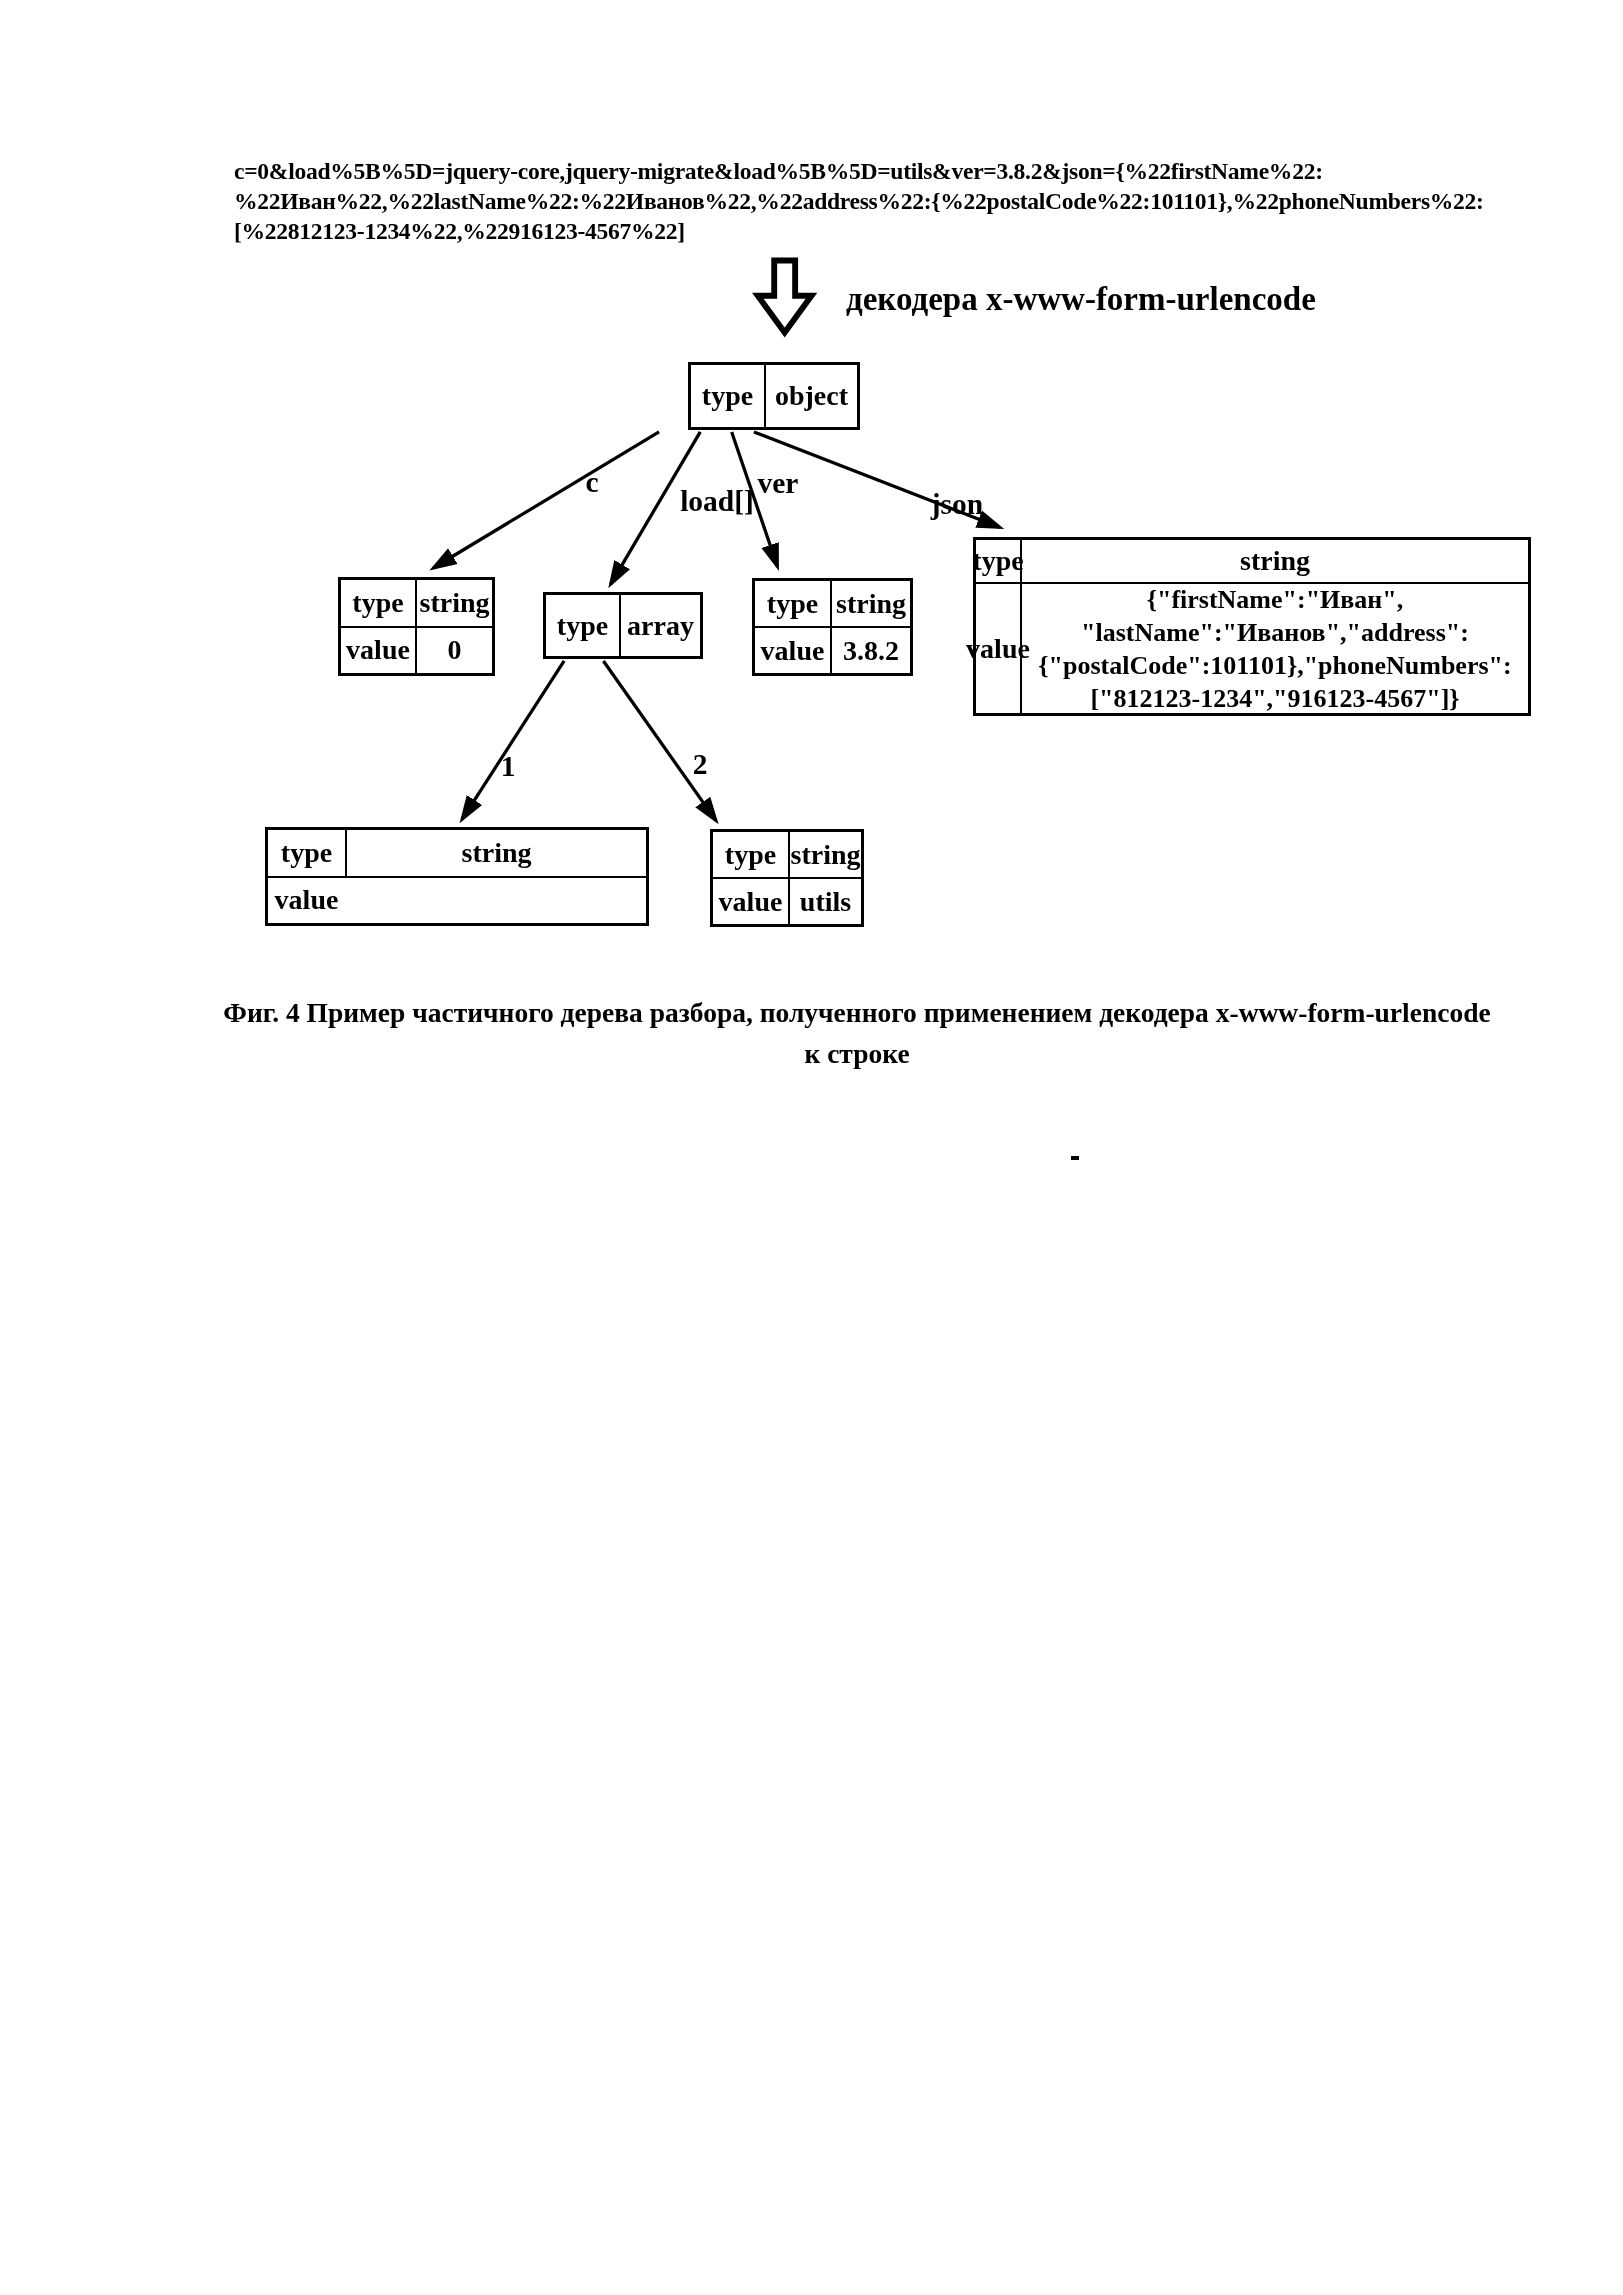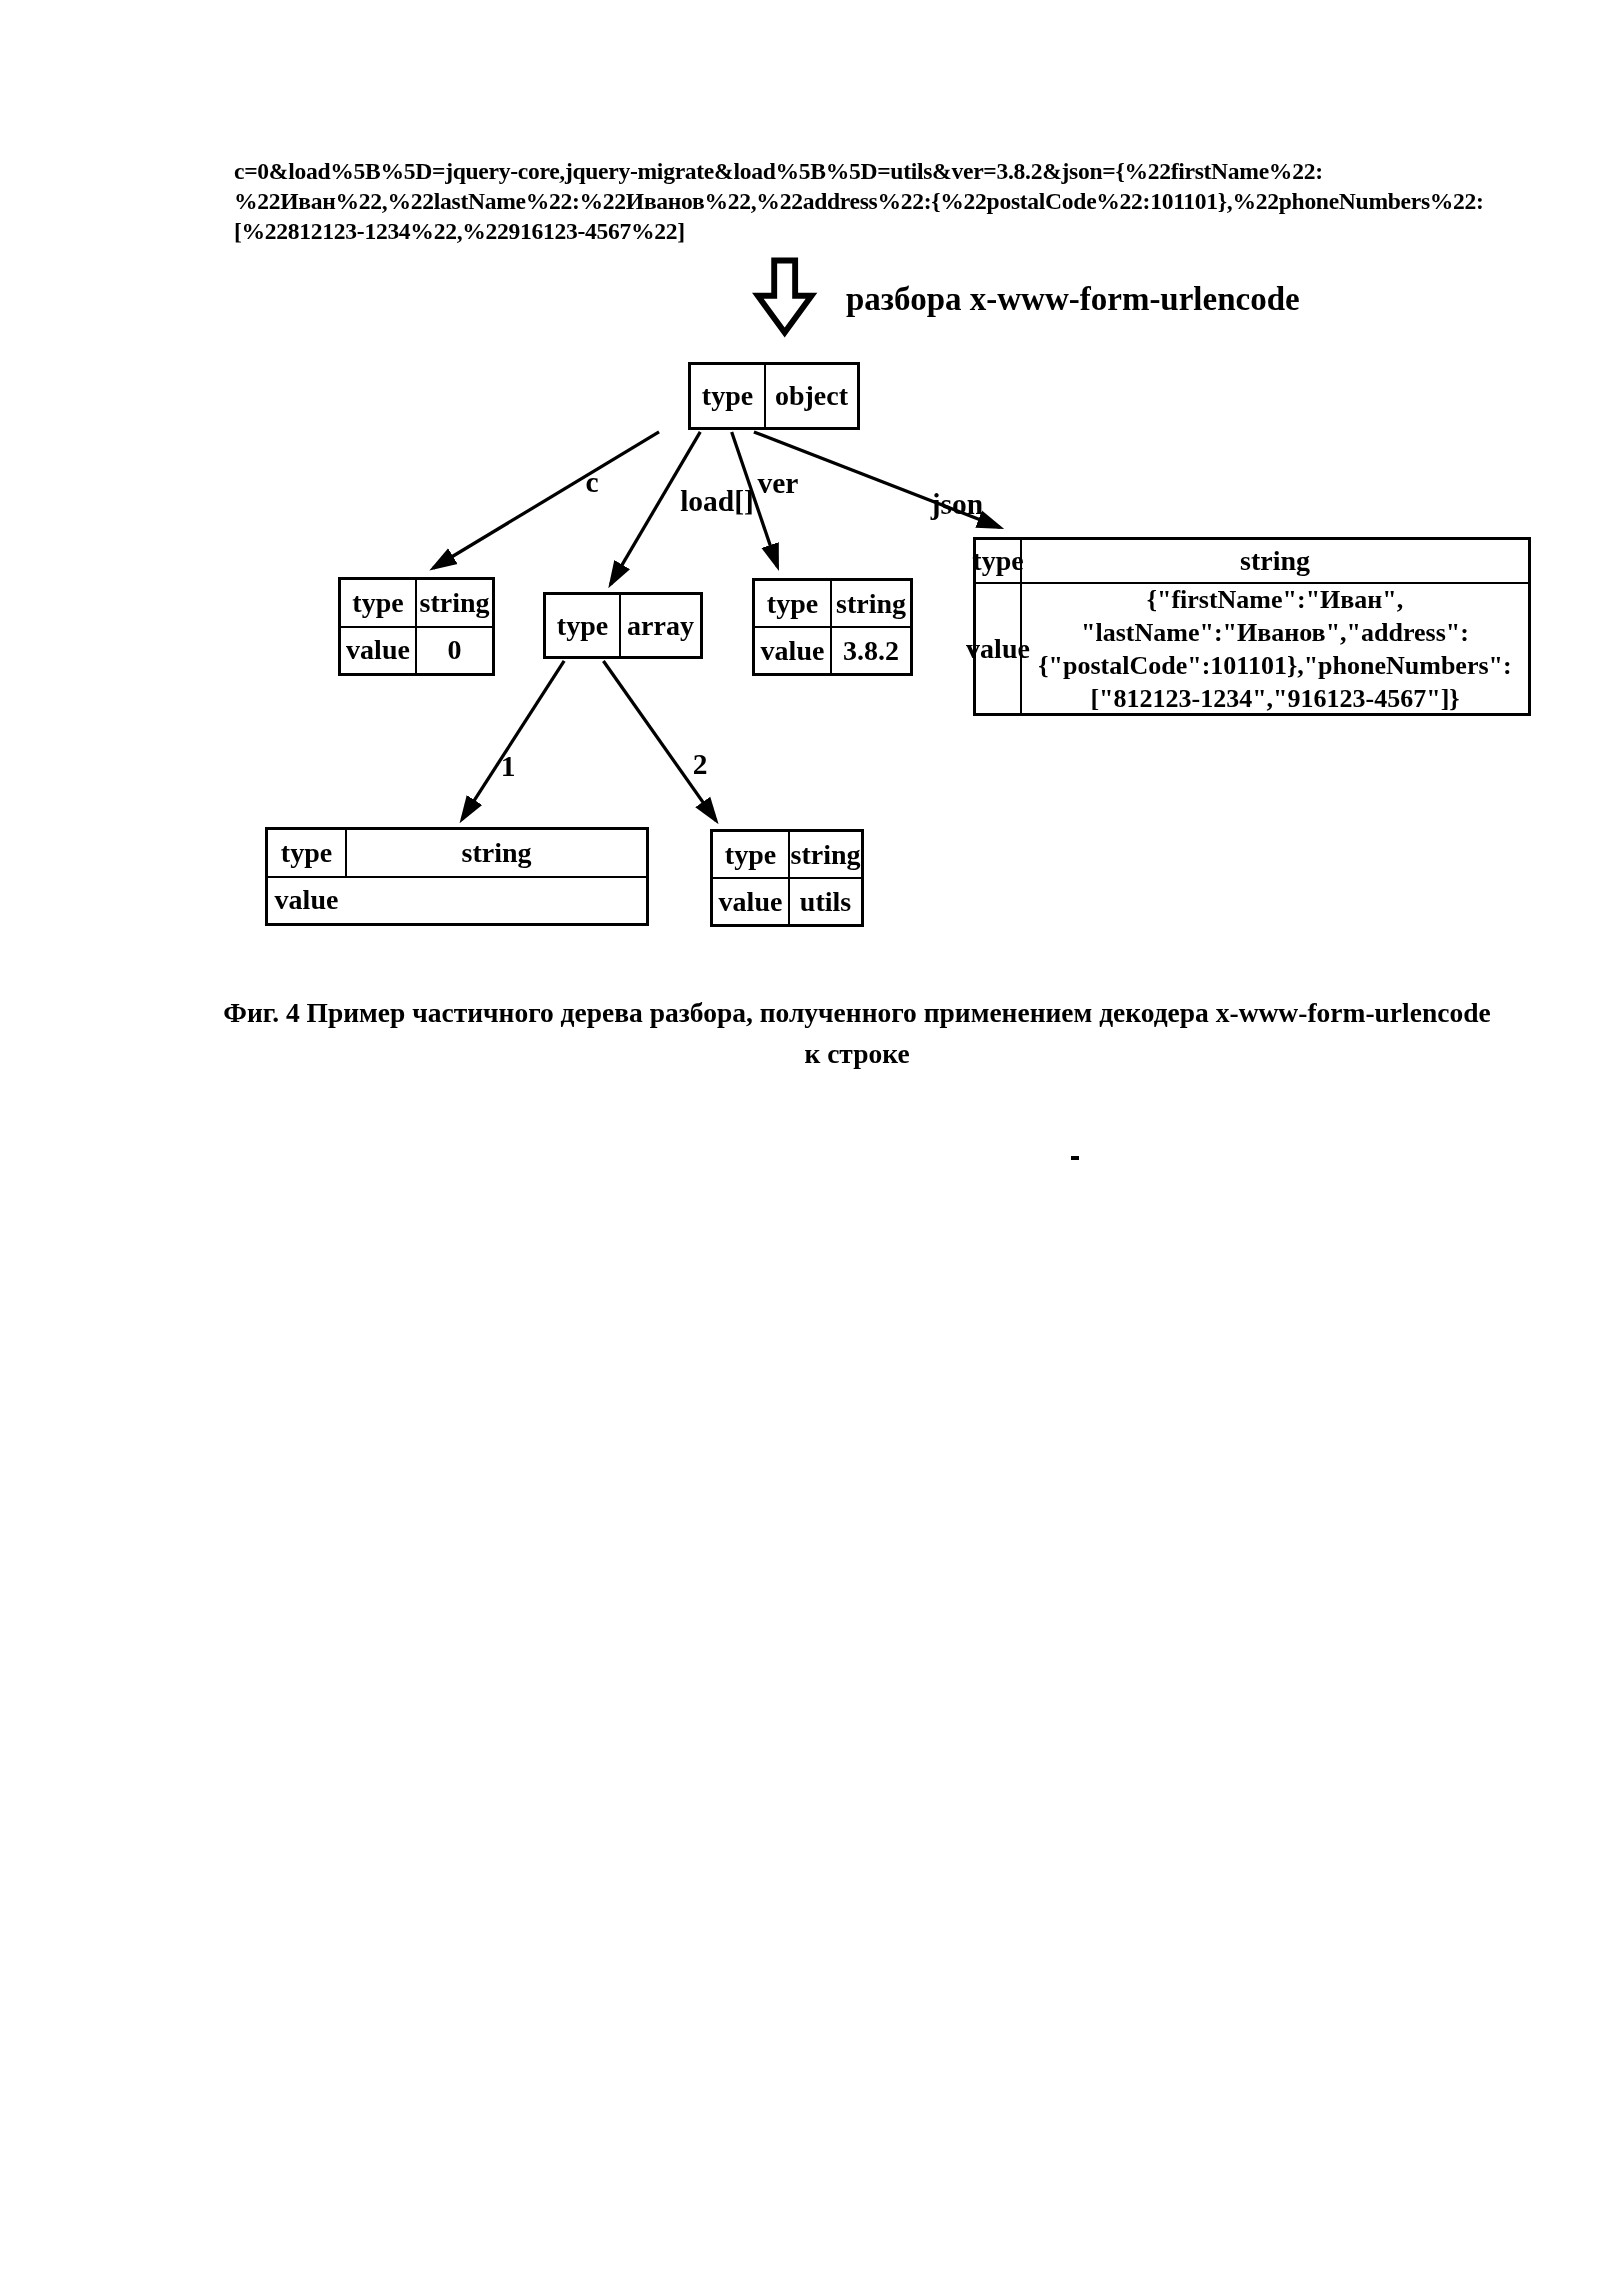--- a/index.html
+++ b/index.html
@@ -59,21 +59,21 @@
     <path d="M 1183 398 L 1215 398 L 1215 452 L 1240 452 L 1199 508 L 1158 452 L 1183 452 Z" fill="#fff" stroke="#000" stroke-width="9" stroke-linejoin="miter"></path>
 
     <line x1="1007" y1="660" x2="662" y2="868" stroke="#000" stroke-width="5" marker-end="url(#ah)"></line>
     <line x1="1070" y1="660" x2="933" y2="893" stroke="#000" stroke-width="5" marker-end="url(#ah)"></line>
     <line x1="1118" y1="660" x2="1188" y2="866" stroke="#000" stroke-width="5" marker-end="url(#ah)"></line>
     <line x1="1152" y1="660" x2="1528" y2="806" stroke="#000" stroke-width="5" marker-end="url(#ah)"></line>
     <line x1="862" y1="1010" x2="706" y2="1252" stroke="#000" stroke-width="5" marker-end="url(#ah)"></line>
     <line x1="922" y1="1010" x2="1094" y2="1254" stroke="#000" stroke-width="5" marker-end="url(#ah)"></line>
   </svg>
 
-  <div class="decoder-label">разбора x-www-form-urlencode</div>
+  <div class="decoder-label">декодера x-www-form-urlencode</div>
 
   <div class="edge-label" style="left:592px;top:482px;">c</div>
   <div class="edge-label" style="left:717px;top:472px;margin-top:29px;">load[]</div>
   <div class="edge-label" style="left:778px;top:483px;">ver</div>
   <div class="edge-label" style="left:957px;top:504px;">json</div>
   <div class="edge-label" style="left:508px;top:766px;">1</div>
   <div class="edge-label" style="left:700px;top:764px;">2</div>
 
   <div class="node" style="left:648px;top:362px;width:172px;height:68px;">
     <div class="nrow">

